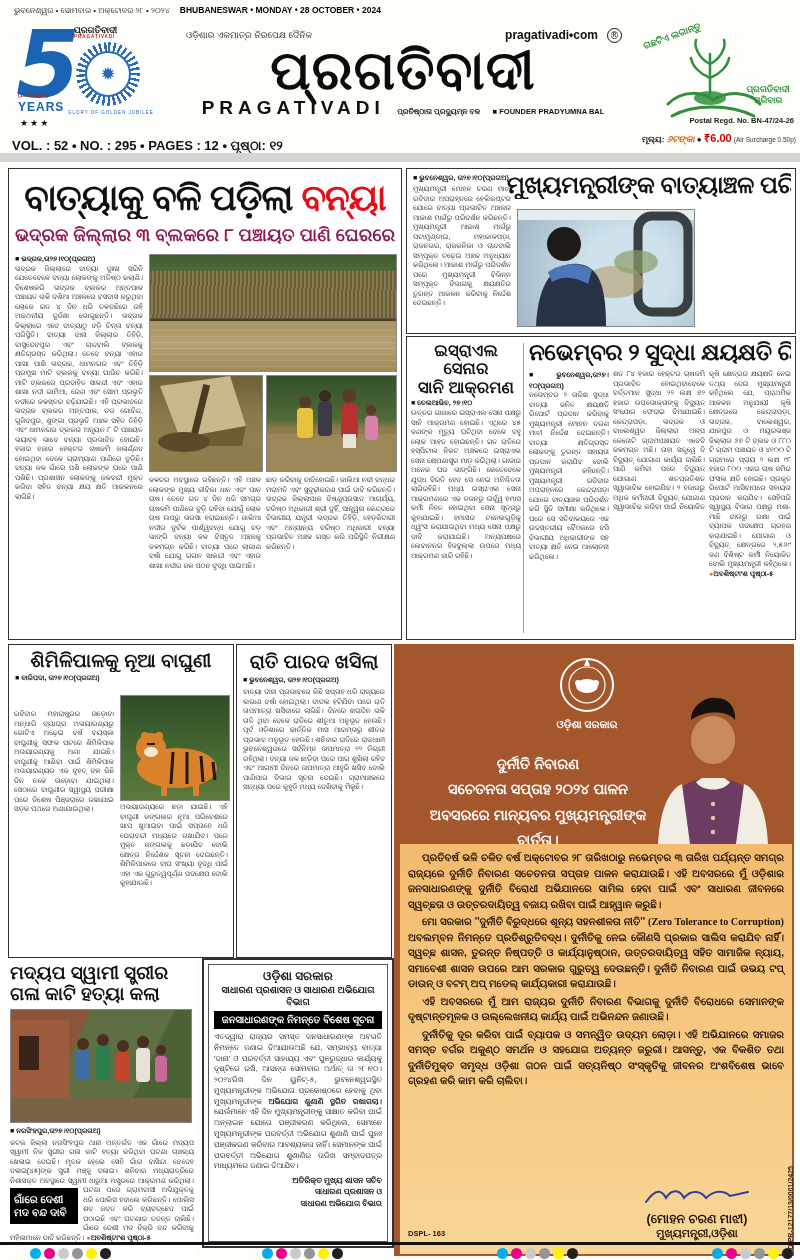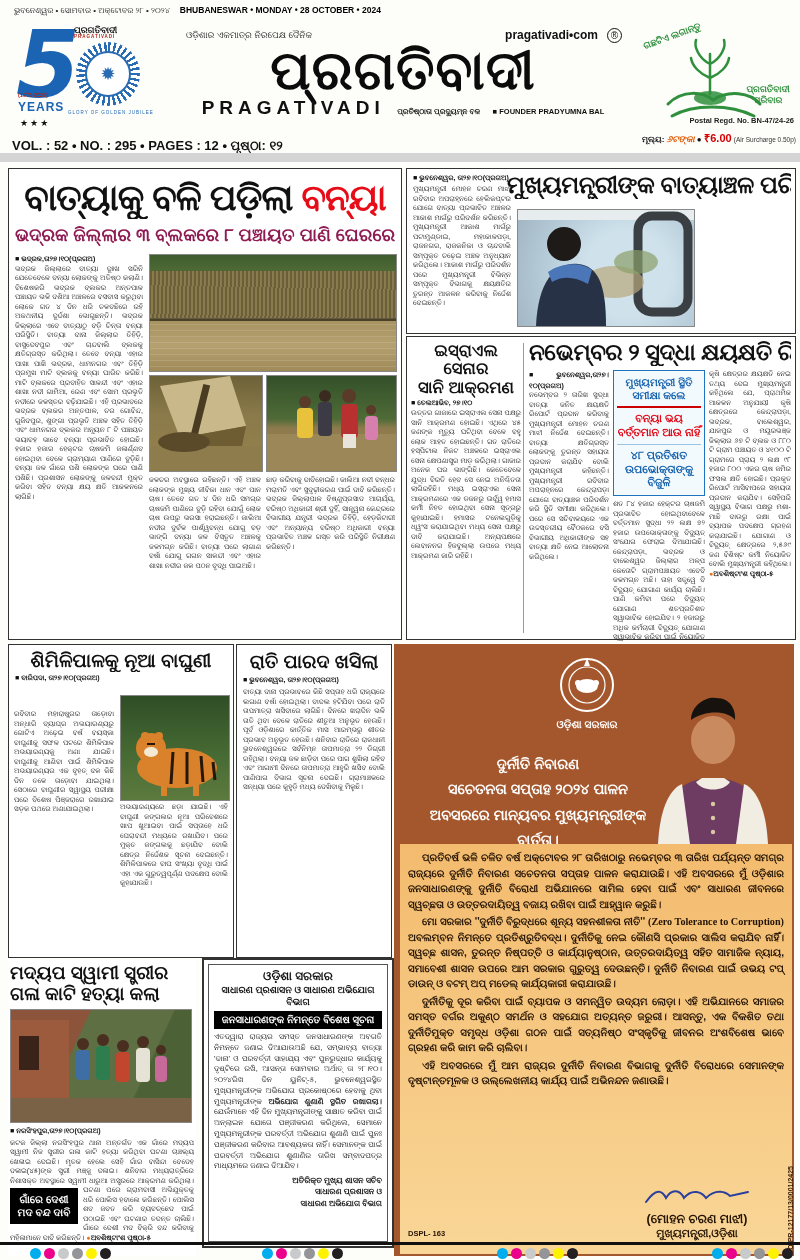--- a/index.html
+++ b/index.html
@@ -94,21 +94,21 @@
   .e-ph{left:106px;top:10px;width:108px;height:104px;}
   .e-colR{position:absolute;left:106px;top:118px;width:108px;height:154px;}
   
   .f-head{font-size:19px;font-weight:800;text-align:center;margin-top:6px;white-space:nowrap;overflow:hidden;}
   .f-body{margin:4px 6px 0 6px;height:268px;}
   
   .g-head{font-size:18.5px;font-weight:800;line-height:1.15;margin:2px 0 4px 2px;}
   .g-ph{position:relative;left:2px;top:0;width:180px;height:112px;border:1px solid #888;overflow:hidden;}
   .g-body{margin:4px 2px 0 2px;height:160px;}
   .insetbox{float:left;background:#000;color:#fff;font-weight:800;font-size:10.5px;line-height:1.25;
-            text-align:center;padding:5px 4px;margin:2px 5px 2px 0;width:60px;}
+            padding:5px 4px;margin:2px 5px 2px 0;width:60px;}
   
   .h-inner{position:absolute;left:4px;top:4px;right:4px;bottom:4px;border:1px solid #555;padding:4px 5px;}
   .h-gov{text-align:center;font-size:12px;font-weight:800;}
   .h-dept{text-align:center;font-size:9.5px;font-weight:800;margin-top:1px;}
   .h-banner{background:#000;color:#fff;text-align:center;font-size:10px;font-weight:800;padding:3px 2px;margin:3px 0;}
   .h-body{font-size:7.6px;line-height:1.42;text-align:justify;color:#111;}
   .h-body b{font-weight:800;}
   .h-sig{font-size:8px;font-weight:800;text-align:right;line-height:1.4;margin-top:3px;}
   
   .ad{position:absolute;left:394px;top:644px;width:400px;height:612px;background:#a4572c;overflow:hidden;}
@@ -283,25 +283,20 @@
     </div>
     <div class="cd-divider"></div>
     <div class="d-wrap">
       <div class="d-head">ନଭେମ୍ବର ୨ ସୁଦ୍ଧା କ୍ଷୟକ୍ଷତି ରିପୋର୍ଟ</div>
       <div class="d-cols">
         <div class="d-c1 body-sm">
           <span class="byline">■ ଭୁବନେଶ୍ୱର,ତା୨୭।୧୦(ପ୍ରଗଅ)</span><br>
           <span>ନଭେମ୍ବର ୨ ତାରିଖ ସୁଦ୍ଧା ବାତ୍ୟା ଜନିତ କ୍ଷୟକ୍ଷତି ରିପୋର୍ଟ ପ୍ରଦାନ କରିବାକୁ ମୁଖ୍ୟମନ୍ତ୍ରୀ ମୋହନ ଚରଣ ମାଝୀ ନିର୍ଦ୍ଦେଶ ଦେଇଛନ୍ତି। ବାତ୍ୟା କ୍ଷତିଗ୍ରସ୍ତ ଲୋକଙ୍କୁ ତୁରନ୍ତ ସହାୟତା ପ୍ରଦାନ କରାଯିବ ବୋଲି ମୁଖ୍ୟମନ୍ତ୍ରୀ କହିଛନ୍ତି। ମୁଖ୍ୟମନ୍ତ୍ରୀ ରବିବାର ଅପରାହ୍ନରେ କେନ୍ଦ୍ରାପଡ଼ା ଯୋଗେ ବାତ୍ୟାଞ୍ଚଳ ପରିଦର୍ଶନ କରି ସ୍ଥିତି ସମୀକ୍ଷା କରିଥିଲେ। ପରେ ସେ ସଚିବାଳୟରେ ଏକ ଉଚ୍ଚସ୍ତରୀୟ ବୈଠକରେ ବସି ବିଭାଗୀୟ ଅଧିକାରୀଙ୍କ ସହ ବାତ୍ୟା କ୍ଷତି ନେଇ ଆଲୋଚନା କରିଥିଲେ।</span>
         </div>
         <div class="d-c2">
-          <div class="infobox">
-            <div class="l1">ମୁଖ୍ୟମନ୍ତ୍ରୀ ସ୍ଥିତି ସମୀକ୍ଷା କଲେ</div>
-            <div class="l2">ବନ୍ୟା ଭୟ ବର୍ତ୍ତମାନ ଆଉ ନାହିଁ</div>
-            <div class="l3">୪୮ ପ୍ରତିଶତ ଉପଭୋକ୍ତାଙ୍କୁ ବିଜୁଳି</div>
-          </div>
           <div class="body-sm" style="height:142px;">ଶତ ୮୪ ହଜାର ହେକ୍ଟର ଚାଷଜମି ପ୍ରଭାବିତ ହୋଇଥିବାବେଳେ ବର୍ତ୍ତମାନ ସୁଦ୍ଧା ୨୨ ଲକ୍ଷ ୭୨ ହଜାର ଉପଭୋକ୍ତାଙ୍କୁ ବିଦ୍ୟୁତ୍ ସଂଯୋଗ ଫେରାଇ ଦିଆଯାଇଛି। କେନ୍ଦ୍ରାପଡ଼ା, ଭଦ୍ରକ ଓ ବାଲେଶ୍ୱର ଜିଲ୍ଲାର ଅଳ୍ପ କେତୋଟି ଗ୍ରାମପଞ୍ଚାୟତ ଏବେବି ଜଳମଗ୍ନ ଅଛି। ତାହା ସତ୍ତ୍ୱେ ବି ବିଦ୍ୟୁତ୍ ଯୋଗାଣ କାର୍ଯ୍ୟ ଚାଲିଛି। ପାଣି କମିବା ପରେ ବିଦ୍ୟୁତ୍ ଯୋଗାଣ ଶତପ୍ରତିଶତ ସ୍ୱାଭାବିକ ହୋଇଯିବ। ୨ ହଜାରରୁ ଅଧିକ କର୍ମଚାରୀ ବିଦ୍ୟୁତ୍ ଯୋଗାଣ ସ୍ୱାଭାବିକ କରିବା ପାଇଁ ନିୟୋଜିତ ଅଛନ୍ତି ବୋଲି ମୁଖ୍ୟମନ୍ତ୍ରୀ କହିଥିଲେ।</div>
         </div>
         <div class="d-c3 body-sm">
           <span>କୃଷି କ୍ଷେତ୍ରର କ୍ଷୟକ୍ଷତି ନେଇ ତଥ୍ୟ ଦେଇ ମୁଖ୍ୟମନ୍ତ୍ରୀ କହିଥିଲେ ଯେ, ପ୍ରାଥମିକ ଆକଳନ ଅନୁଯାୟୀ କୃଷି କ୍ଷେତ୍ରରେ କେନ୍ଦ୍ରାପଡ଼ା, ଭଦ୍ରକ, ବାଲେଶ୍ୱର, ଯାଜପୁର ଓ ମୟୂରଭଞ୍ଜ ଜିଲ୍ଲାର ୬୭ ଟି ବ୍ଲକ ଓ ୮୮୦ ଟି ଗ୍ରାମ ପଞ୍ଚାୟତ ଓ ୪୧୦୦ ଟି ଗ୍ରାମରେ ପ୍ରାୟ ୨ ଲକ୍ଷ ୯୮ ହଜାର ୮୦୦ ଏକର ଚାଷ ଜମିର ଫସଲ କ୍ଷତି ହୋଇଛି। ପ୍ରକୃତ ରିପୋର୍ଟ ଆସିବାପରେ ସହାୟତା ପ୍ରଦାନ କରାଯିବ। ସେହିପରି ସ୍ୱାସ୍ଥ୍ୟ ବିଭାଗ ପକ୍ଷରୁ ମଶା-ମାଛି ଦାଉରୁ ରକ୍ଷା ପାଇଁ ବ୍ୟାପକ ପଦକ୍ଷେପ ଗ୍ରହଣ କରାଯାଇଛି। ଯୋଗାଣ ଓ ବିଦ୍ୟୁତ୍ କ୍ଷେତ୍ରରେ ୨,୫୬୯ ଜଣ ବିଶିଷ୍ଟ କର୍ମୀ ନିୟୋଜିତ ବୋଲି ମୁଖ୍ୟମନ୍ତ୍ରୀ କହିଥିଲେ।</span>
           <span class="endmark">●</span><span class="endtxt">ଅବଶିଷ୍ଟାଂଶ ପୃଷ୍ଠା-୫</span>
         </div>
       </div>
     </div>
   </div>
 
@@ -414,22 +409,22 @@
         <path d="M20 158 C22 118 34 102 44 98 L52 158 Z" fill="#f2ede2"></path>
         <path d="M130 158 C128 118 116 102 106 98 L98 158 Z" fill="#f2ede2"></path>
         <circle cx="75" cy="118" r="2.2" fill="#d8c9a2"></circle>
           <circle cx="75" cy="132" r="2.2" fill="#d8c9a2"></circle>
           <circle cx="75" cy="146" r="2.2" fill="#d8c9a2"></circle>
       </svg>
     </div>
     <div class="ad-textbox">
       <p class="ad-p">ପ୍ରତିବର୍ଷ ଭଳି ଚଳିତ ବର୍ଷ ଅକ୍ଟୋବର ୨୮ ତାରିଖଠାରୁ ନଭେମ୍ବର ୩ ତାରିଖ ପର୍ଯ୍ୟନ୍ତ ସମଗ୍ର ରାଜ୍ୟରେ ଦୁର୍ନୀତି ନିବାରଣ ସଚେତନତା ସପ୍ତାହ ପାଳନ କରାଯାଉଛି। ଏହି ଅବସରରେ ମୁଁ ଓଡ଼ିଶାର ଜନସାଧାରଣଙ୍କୁ ଦୁର୍ନୀତି ବିରୋଧୀ ଅଭିଯାନରେ ସାମିଲ ହେବା ପାଇଁ ଏବଂ ସାଧାରଣ ଜୀବନରେ ସ୍ୱଚ୍ଛତା ଓ ଉତ୍ତରଦାୟିତ୍ୱ ବଜାୟ ରଖିବା ପାଇଁ ଆହ୍ୱାନ କରୁଛି।</p>
       <p class="ad-p"><span>ମୋ ସରକାର </span><span class="qt">''ଦୁର୍ନୀତି ବିରୁଦ୍ଧରେ ଶୂନ୍ୟ ସହନଶୀଳତା ନୀତି'' </span><span class="zt">(Zero Tolerance to Corruption) </span><span>ଅବଲମ୍ବନ ନିମନ୍ତେ ପ୍ରତିଶ୍ରୁତିବଦ୍ଧ। ଦୁର୍ନୀତିକୁ ନେଇ କୌଣସି ପ୍ରକାର ସାଲିସ କରାଯିବ ନାହିଁ। ସ୍ୱଚ୍ଛ ଶାସନ, ତୁରନ୍ତ ନିଷ୍ପତ୍ତି ଓ କାର୍ଯ୍ୟାନୁଷ୍ଠାନ, ଉତ୍ତରଦାୟିତ୍ୱ ସହିତ ସାମାଜିକ ନ୍ୟାୟ, ସମାବେଶୀ ଶାସନ ଉପରେ ଆମ ସରକାର ଗୁରୁତ୍ୱ ଦେଉଛନ୍ତି। ଦୁର୍ନୀତି ନିବାରଣ ପାଇଁ ଉଭୟ ଟପ୍ ଡାଉନ୍ ଓ ବଟମ୍ ଅପ୍ ମଡେଲ୍ କାର୍ଯ୍ୟକାରୀ କରାଯାଉଛି।</span></p>
+      <p class="ad-p">ଏହି ଅବସରରେ ମୁଁ ଆମ ରାଜ୍ୟର ଦୁର୍ନୀତି ନିବାରଣ ବିଭାଗକୁ ଦୁର୍ନୀତି ବିରୋଧରେ ସେମାନଙ୍କ ଦୃଷ୍ଟାନ୍ତମୂଳକ ଓ ଉଲ୍ଲେଖନୀୟ କାର୍ଯ୍ୟ ପାଇଁ ଅଭିନନ୍ଦନ ଜଣାଉଛି।</p>
       <p class="ad-p">ଦୁର୍ନୀତିକୁ ଦୂର କରିବା ପାଇଁ ବ୍ୟାପକ ଓ ସମନ୍ୱିତ ଉଦ୍ୟମ ଲୋଡ଼ା। ଏହି ଅଭିଯାନରେ ସମାଜର ସମସ୍ତ ବର୍ଗର ଅକୁଣ୍ଠ ସମର୍ଥନ ଓ ସହଯୋଗ ଅତ୍ୟନ୍ତ ଜରୁରୀ। ଆସନ୍ତୁ, ଏକ ବିକଶିତ ତଥା ଦୁର୍ନୀତିମୁକ୍ତ ସମୃଦ୍ଧ ଓଡ଼ିଶା ଗଠନ ପାଇଁ ସତ୍ୟନିଷ୍ଠ ସଂସ୍କୃତିକୁ ଜୀବନର ଅଂଶବିଶେଷ ଭାବେ ଗ୍ରହଣ କରି କାମ କରି ଚାଲିବା।</p>
-      <p class="ad-p">ଏହି ଅବସରରେ ମୁଁ ଆମ ରାଜ୍ୟର ଦୁର୍ନୀତି ନିବାରଣ ବିଭାଗକୁ ଦୁର୍ନୀତି ବିରୋଧରେ ସେମାନଙ୍କ ଦୃଷ୍ଟାନ୍ତମୂଳକ ଓ ଉଲ୍ଲେଖନୀୟ କାର୍ଯ୍ୟ ପାଇଁ ଅଭିନନ୍ଦନ ଜଣାଉଛି।</p>
       <div class="ad-sig">
         <svg width="110" height="22" viewBox="0 0 110 22">
           <path d="M4 16 C14 2 20 4 24 12 C30 2 38 4 42 12 C50 2 60 6 64 12 C74 2 84 6 88 10 L106 6" fill="none" stroke="#2b3f9c" stroke-width="2" stroke-linecap="round"></path>
         </svg>
         <div class="name">(ମୋହନ ଚରଣ ମାଝୀ)</div>
         <div class="title">ମୁଖ୍ୟମନ୍ତ୍ରୀ,ଓଡ଼ିଶା</div>
       </div>
       <div class="ad-dspl">DSPL- 163</div>
     </div>
     <div class="ad-oipr">OIPR-12177/13/0001/2425</div>

